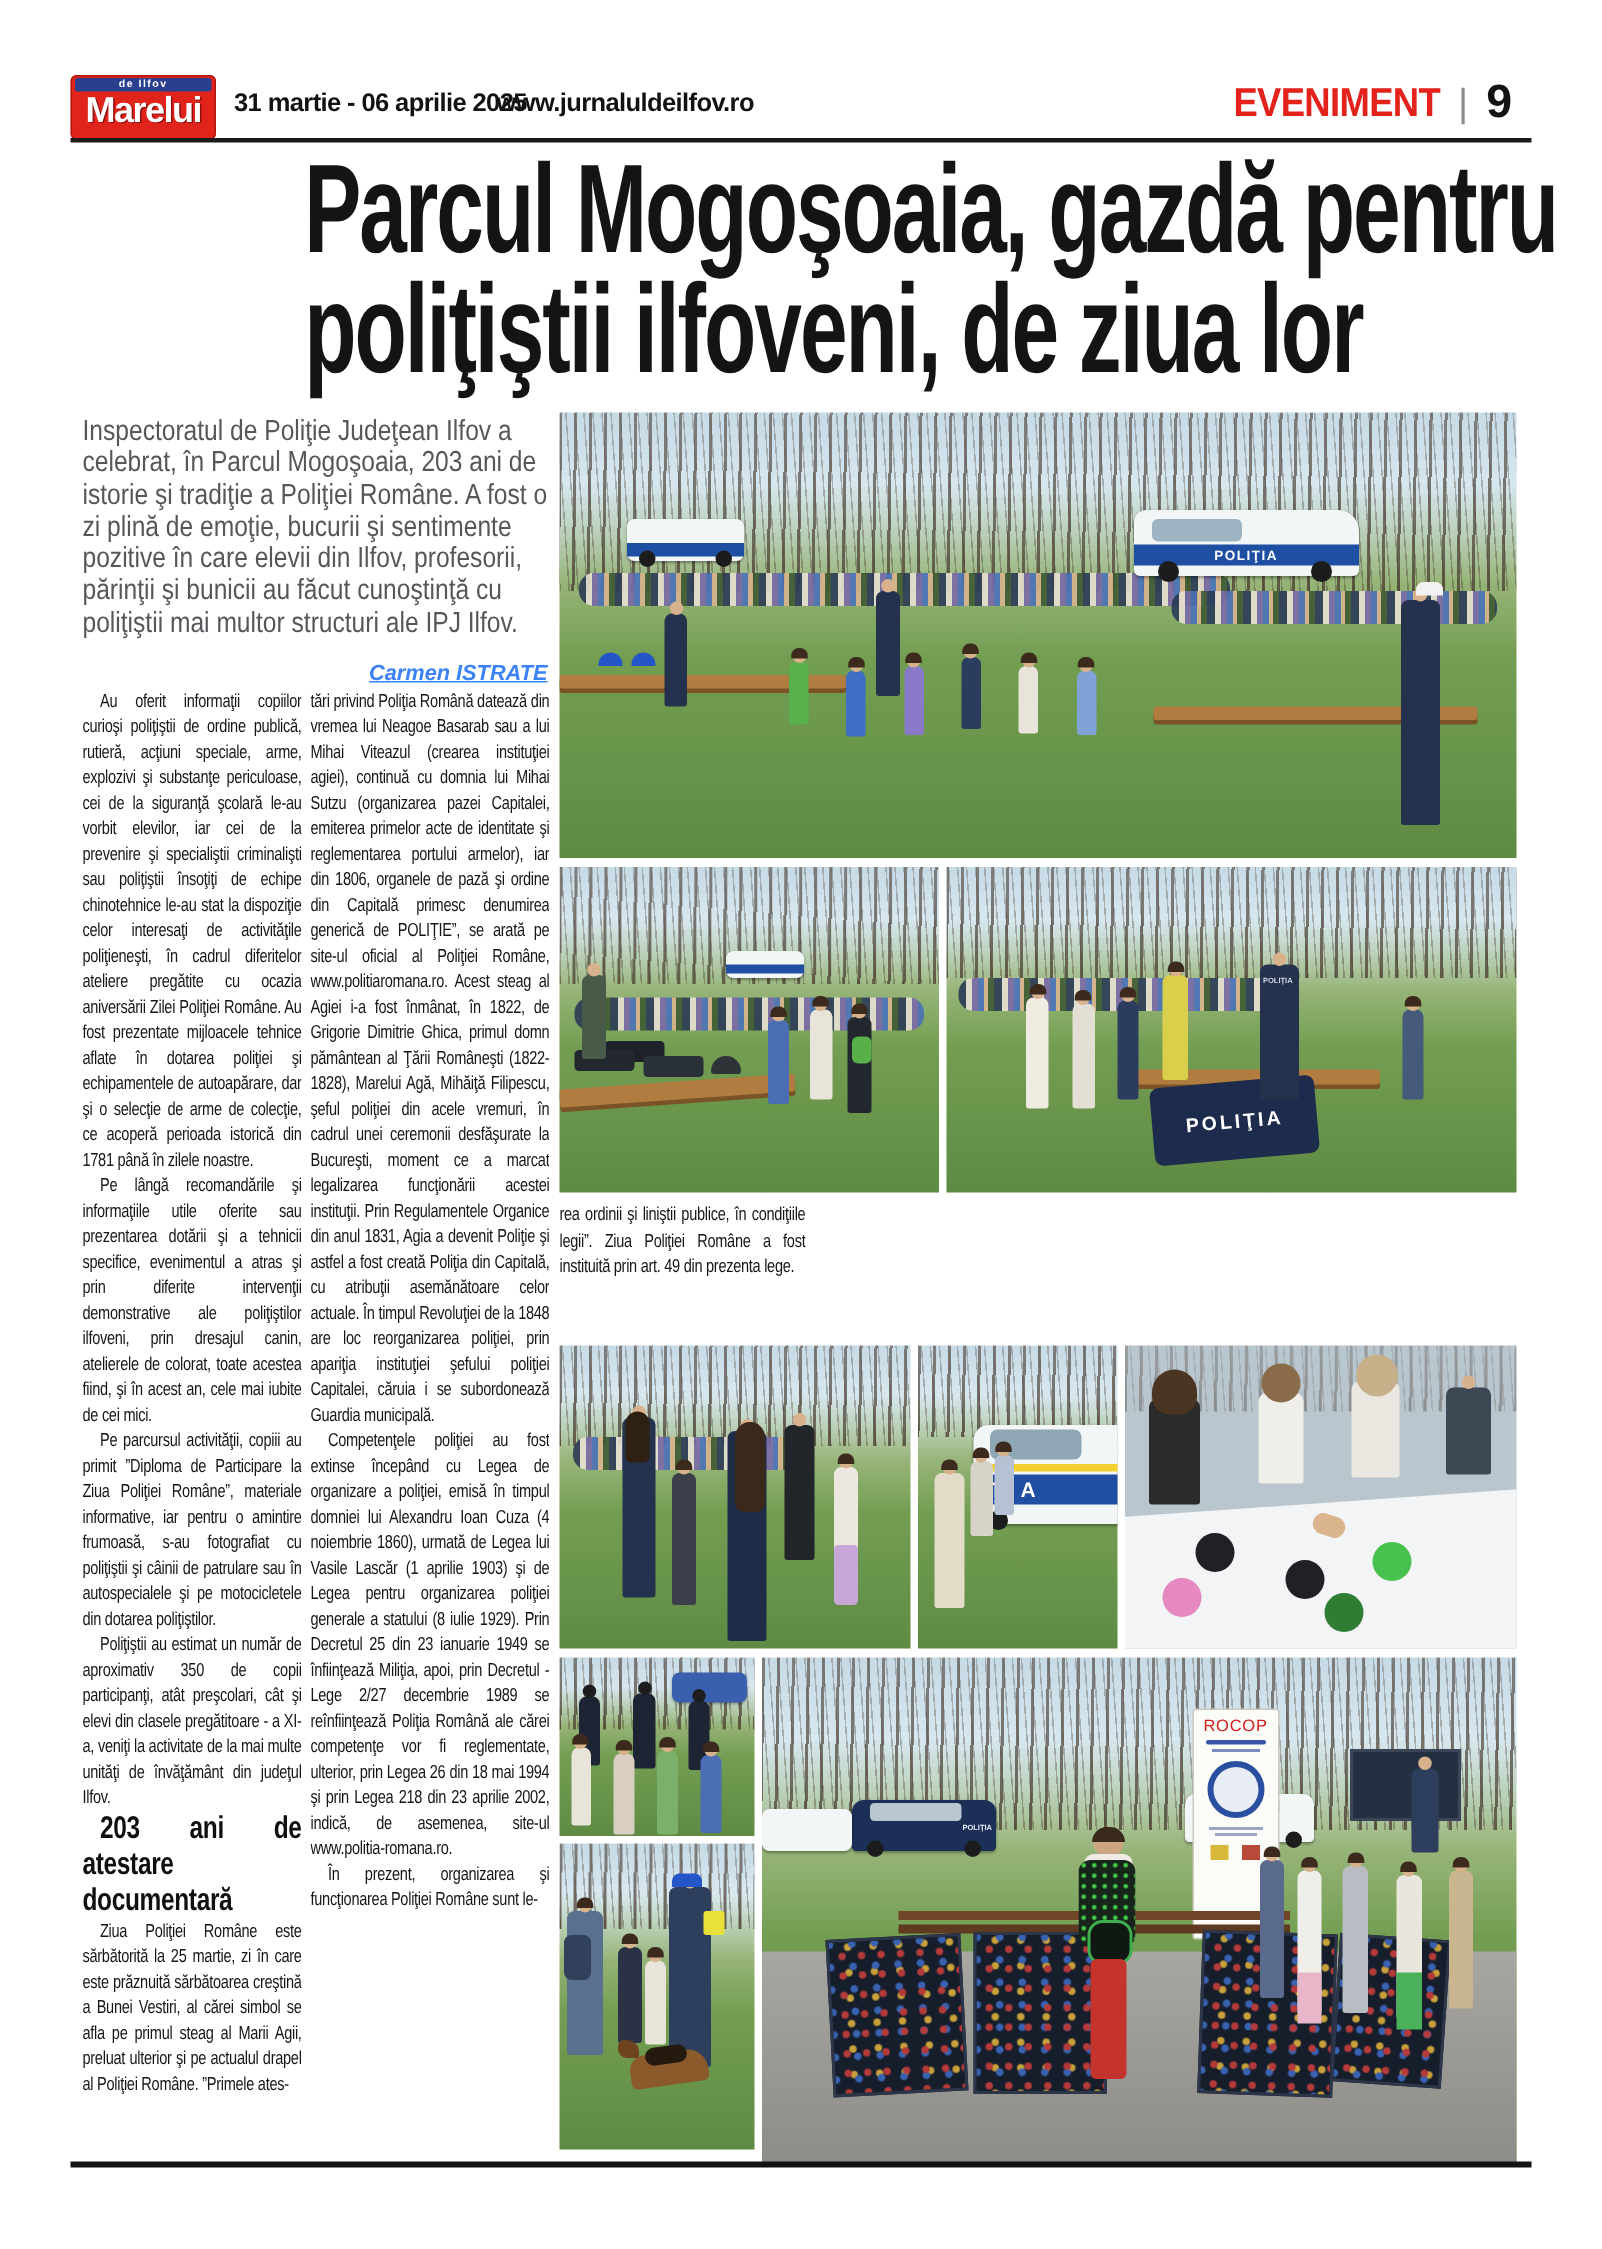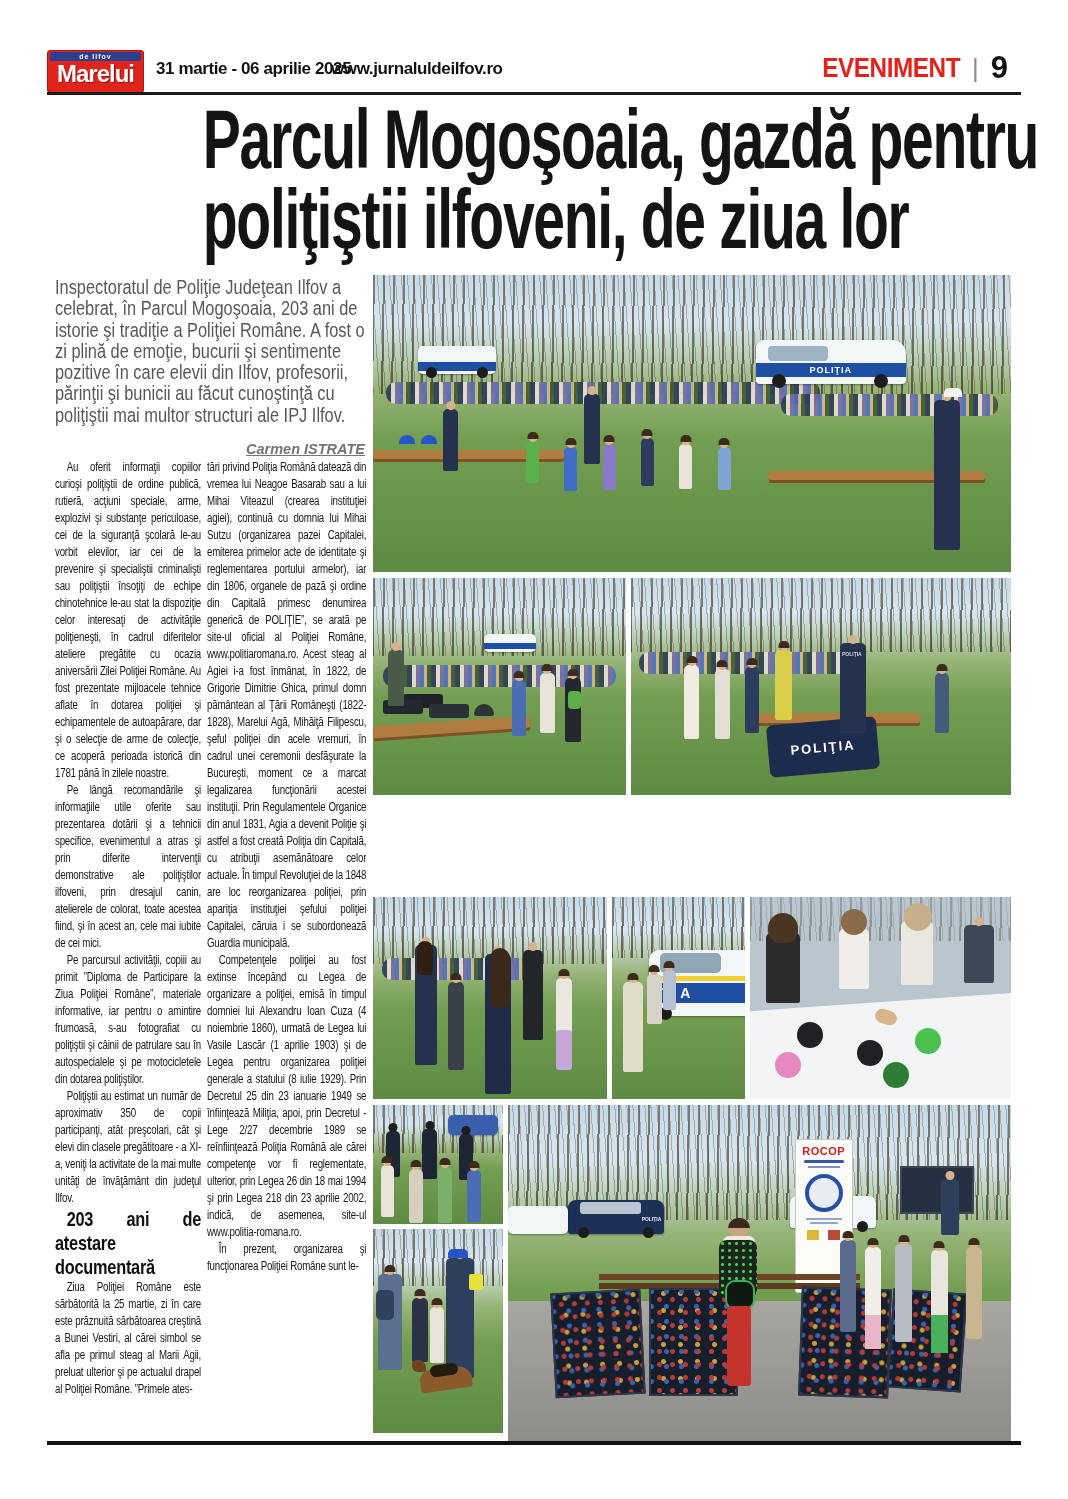--- a/index.html
+++ b/index.html
@@ -29,21 +29,21 @@
   
   .headline{position:absolute;left:47px;right:47px;top:99px;text-align:center;color:#141414;}
   .headline span{display:block;font-weight:800;font-size:84px;line-height:80px;
         letter-spacing:-2px;white-space:nowrap;transform:scaleX(.68);}
 
   
   .lead{position:absolute;left:55px;top:277px;width:312px;height:166px;overflow:hidden;}
   .lead-inner{width:367px;transform:scaleX(.85);transform-origin:0 0;
         font-size:19.3px;line-height:21.3px;color:#55575a;}
   .byline{position:absolute;left:207px;top:441px;width:158px;text-align:right;
-        font-style:italic;font-weight:700;font-size:14.5px;color:#737373;
+        font-style:italic;font-weight:700;font-size:14.5px;color:#3b82f6;
         text-decoration:underline;}
 
   
   .bodycol{position:absolute;top:459px;height:980px;overflow:hidden;}
   .col1{left:55px;width:146px;}
   .col2{left:207px;width:159px;}
   .condense{transform:scaleX(.777);transform-origin:0 0;font-size:12.5px;
         line-height:17px;letter-spacing:-0.25px;text-align:justify;color:#15161a;}
   .col1 .condense{width:188px;}
   .col2 .condense{width:205px;}
@@ -195,20 +195,23 @@
     <span style="position:absolute;left:2px;top:8px;color:#cdd6e6;font-size:5px;font-weight:700;" data-name="politia-label">POLIŢIA</span>
   </div>
   <div class="fig hair" data-name="child-figure" style="left:14%;top:40%;width:15px;height:74px;background:#f0ece2;"></div>
   <div class="fig hair" data-name="child-figure" style="left:22%;top:42%;width:15px;height:70px;background:#e3dfd5;"></div>
   <div class="fig hair" data-name="child-figure" style="left:30%;top:41%;width:14px;height:66px;background:#2c3c5e;"></div>
   <div class="fig hair" data-name="adult-figure" style="left:38%;top:33%;width:17px;height:70px;background:#d9cf4a;"></div>
   <div class="fig hair" data-name="child-figure" style="left:80%;top:44%;width:14px;height:60px;background:#465a7c;"></div>
 </div>
 
 <div class="strip" data-name="article-strip">
+  <div class="scol s4" data-name="strip-column-4">
+      <div class="sc noindent">rea ordinii şi liniştii publice, în condiţiile legii”. Ziua Poliţiei Române a fost instituită prin art. 49 din prezenta lege.</div>
+    </div>
 </div>
 
 <div class="photo" data-name="photo-officers-kids" style="left:373px;top:897px;width:234px;height:202px;">
   <div class="trees" data-name="trees" style="height:33%;"></div>
   <div class="crowd" data-name="crowd" style="left:4%;right:30%;top:30%;"></div>
   <div class="fig" data-name="policewoman-figure" style="left:18%;top:24%;width:22px;height:120px;background:#25324e;"></div>
   <div data-name="hair" style="position:absolute;left:19%;top:22%;width:16px;height:34px;background:#2e2013;border-radius:8px 8px 4px 4px;"></div>
   <div class="fig" data-name="policewoman-figure" style="left:48%;top:28%;width:26px;height:140px;background:#1f2c47;"></div>
   <div data-name="hair" style="position:absolute;left:50%;top:25%;width:20px;height:60px;background:#3a281a;border-radius:10px 10px 6px 6px;"></div>
   <div class="fig hair" data-name="child-figure" style="left:32%;top:42%;width:16px;height:88px;background:#3a3f4a;"></div>
@@ -283,21 +286,21 @@
   </div>
   <div class="veh" data-name="vintage-militia-car" style="left:56%;top:27%;width:86px;height:32px;border-radius:7px 7px 3px 3px;">
     <div style="position:absolute;left:14%;top:8%;width:60%;height:34%;background:#9fb0bd;border-radius:3px;"></div>
     <div style="position:absolute;left:30%;top:48%;padding:1px 3px;background:#c22;color:#fff;font-size:5px;font-weight:700;border-radius:1px;" data-name="militia-label">MILIŢIA</div>
     <div style="position:absolute;left:38%;top:-5px;width:18px;height:5px;background:linear-gradient(90deg,#d33 50%,#34c 50%);border-radius:2px;" data-name="lightbar"></div>
     <div class="wheel" style="left:8px;"></div>
       <div class="wheel" style="right:8px;"></div>
   </div>
   <div class="veh" data-name="white-car" style="left:0%;top:30%;width:60px;height:28px;"></div>
   <div data-name="rocop-banner" style="position:absolute;left:57%;top:10%;width:56px;height:152px;background:#fbfbf8;border:1px solid #c9c9c2;border-radius:2px;text-align:center;">
-    <div style="color:#d11f1f;font-weight:700;font-size:11px;margin-top:5px;letter-spacing:.5px;" data-name="rocop-label">ROCOP</div>
+    <div style="color:#d11f1f;font-weight:400;font-size:11px;margin-top:5px;letter-spacing:.5px;" data-name="rocop-label">ROCOP</div>
     <div style="height:3px;background:#3a55a8;margin:3px 8px;border-radius:2px;" data-name="banner-bar"></div>
     <div style="height:2px;background:#7a8db8;margin:2px 12px;" data-name="banner-bar"></div>
     <div style="width:30px;height:30px;border:4px solid #2b4fa0;border-radius:50%;margin:6px auto;background:#e8ecf5;" data-name="rocop-emblem"></div>
     <div style="height:2px;background:#9aa6c4;margin:2px 10px;" data-name="banner-bar"></div>
     <div style="height:2px;background:#9aa6c4;margin:2px 14px;" data-name="banner-bar"></div>
     <div style="width:12px;height:10px;background:#d8b83a;display:inline-block;margin:4px 2px;" data-name="banner-patch"></div>
     <div style="width:12px;height:10px;background:#b84a3a;display:inline-block;margin:4px 2px;" data-name="banner-patch"></div>
   </div>
   <div data-name="bench" style="position:absolute;left:18%;top:50%;width:52%;height:6px;background:#6e4526;box-shadow:0 9px 0 #5d3a20;"></div>
   <div class="board" data-name="patch-board" style="left:9%;top:55%;width:17%;height:30%;transform:rotate(-3deg);"></div>

